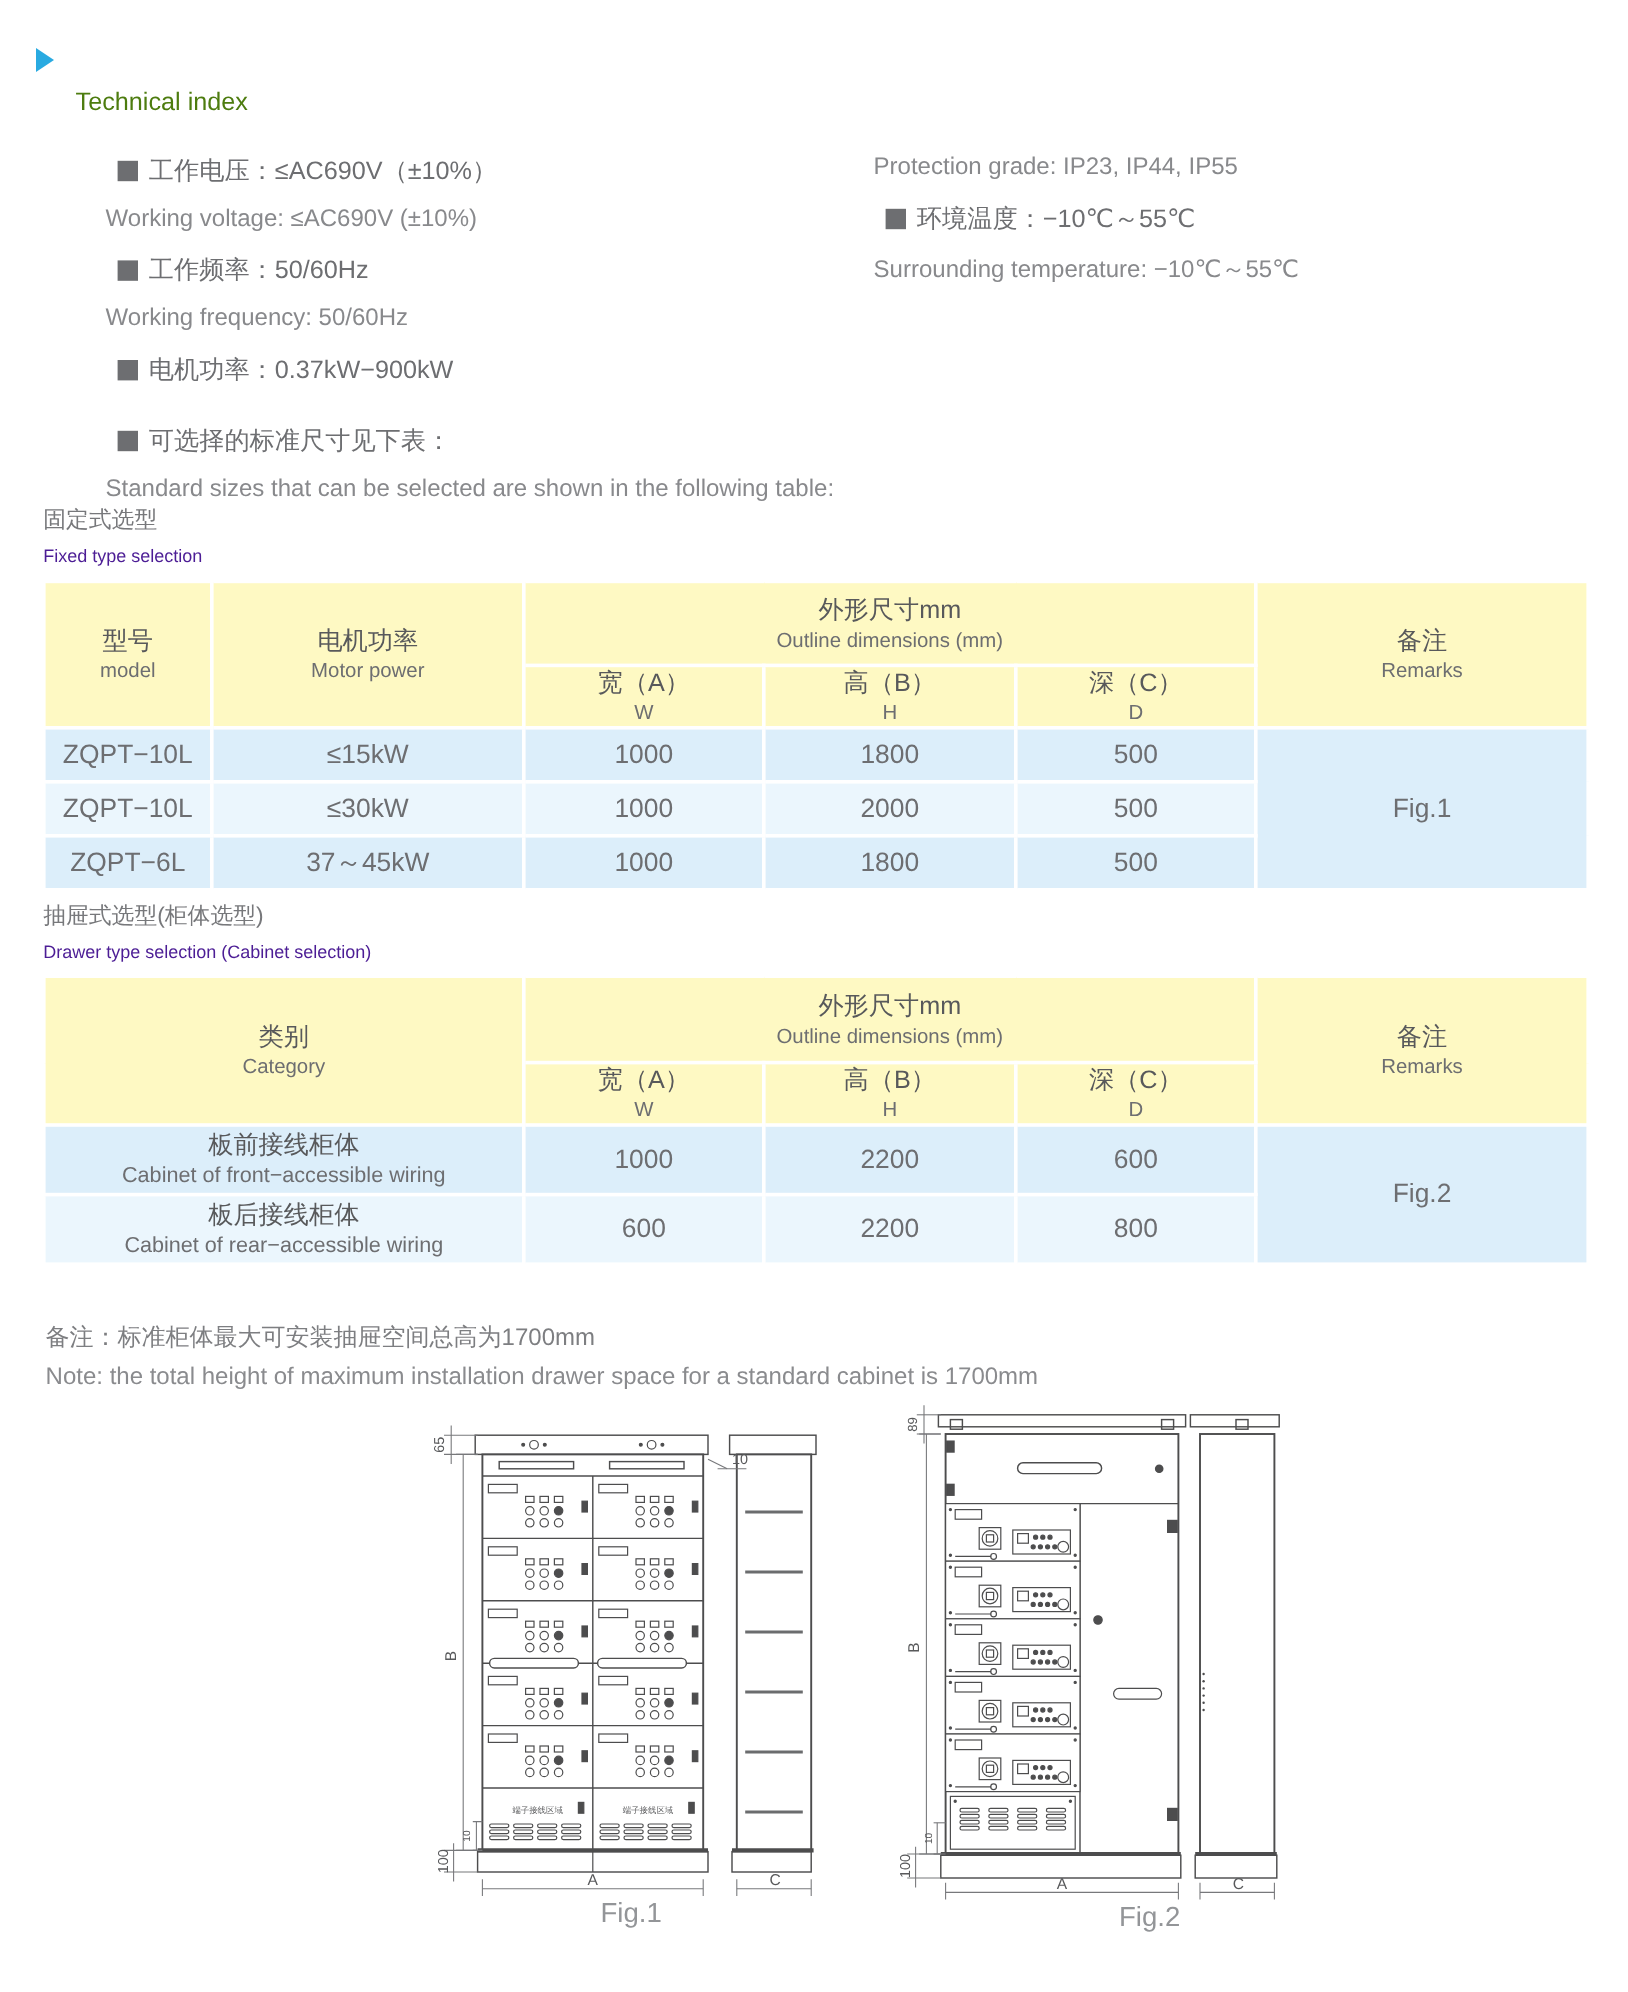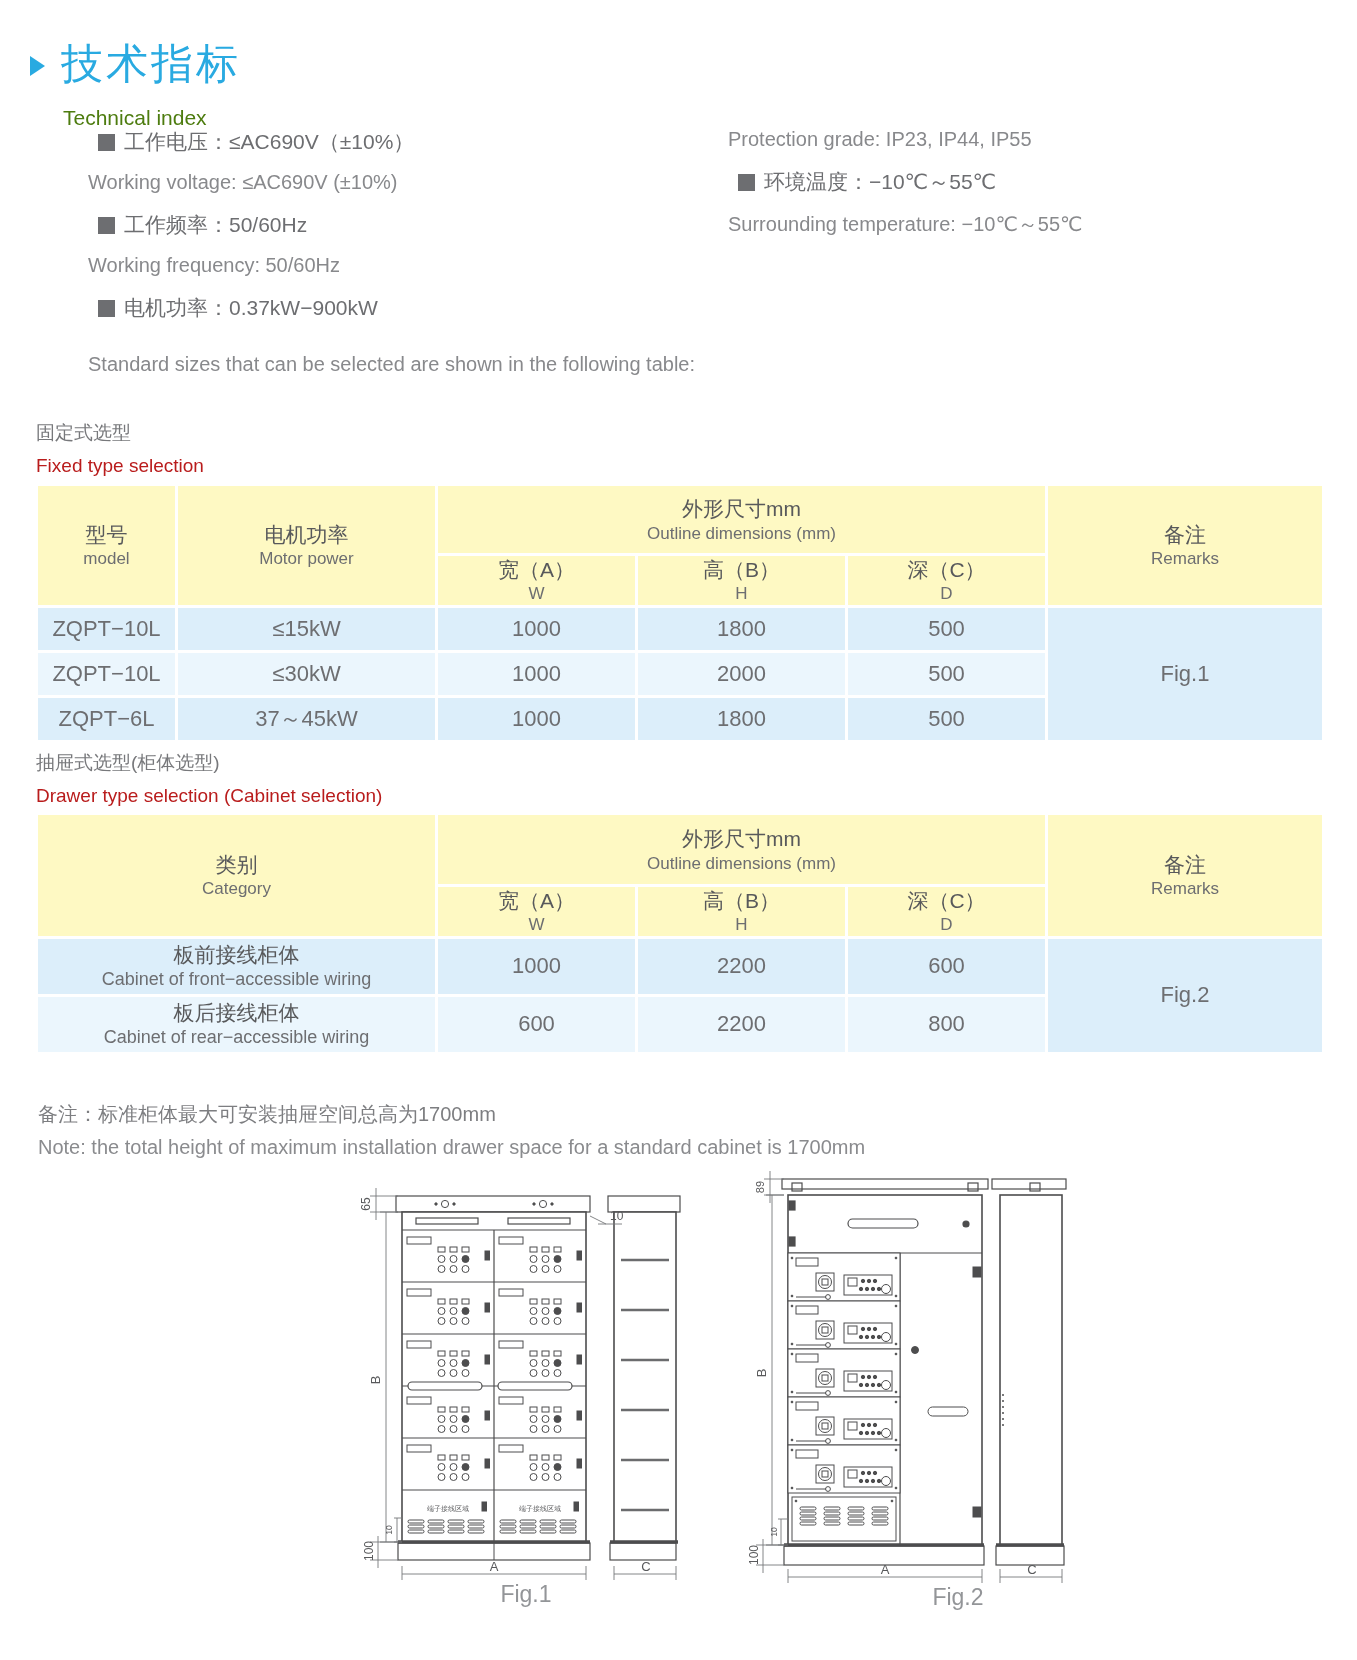--- a/index.html
+++ b/index.html
@@ -19,21 +19,21 @@
   .spec-col.left{left:62px;top:128px;}
   .spec-col.right{left:702px;top:128px;}
   .spec-item{margin-bottom:17px;}
   .spec-zh{font-size:21px;color:#6d6e71;margin-bottom:15px;display:flex;align-items:center;padding-left:36px;}
   .bullet-sq{display:inline-block;width:17px;height:17px;background:#6d6e71;margin-right:9px;flex:0 0 auto;}
   .spec-en{font-size:20px;color:#88898c;margin-left:26px;}
   .intro-block{position:absolute;left:62px;top:353px;}
   
   .section-label{position:absolute;left:36px;}
   .section-zh{font-size:19px;color:#77787b;margin-bottom:9px;}
-  .section-en{font-size:19px;color:#b91c1c;}
+  .section-en{font-size:15px;color:#4c1d95;}
   
   table.spec-table{position:absolute;left:35px;border-collapse:collapse;table-layout:fixed;}
   table.spec-table td{border:3px solid #ffffff;text-align:center;vertical-align:middle;padding:0;}
   td.hd{background:#fef9c3;}
   .c-zh{font-size:21px;color:#58595b;line-height:1.3;}
   .c-en{font-size:17px;color:#6d6e71;line-height:1.25;}
   .c-en2{font-size:18px;color:#6d6e71;line-height:1.3;}
   .val{font-size:22px;color:#6d6e71;}
   tr.r-odd td{background:#dceefa;}
   tr.r-even td{background:#ebf6fd;}
@@ -49,21 +49,20 @@
   svg{display:block;}
   svg text{font-family:"Liberation Sans","DejaVu Sans",sans-serif;fill:#58595b;}
   .cap{font-size:23px;fill:#939598;}
 </style>
 </head>
 <body>
 
 <div class="hdr-block">
   <div class="hdr-row">
     <span class="hdr-arrow"></span>
-    <span class="hdr-title">技术指标</span>
   </div>
   <div class="hdr-sub">Technical index</div>
 </div>
 
 <div class="spec-col left">
   <div class="spec-item">
     <div class="spec-zh">
         <span class="bullet-sq"></span>
         <span>工作电压：≤AC690V（±10%）</span>
       </div>
@@ -91,20 +90,24 @@
   <div class="spec-item">
     <div class="spec-zh">
         <span class="bullet-sq"></span>
         <span>环境温度：−10℃～55℃</span>
       </div>
     <div class="spec-en">Surrounding temperature: −10℃～55℃</div>
   </div>
 </div>
 
 <div class="intro-block">
+  <div class="spec-zh">
+      <span class="bullet-sq"></span>
+      <span>可选择的标准尺寸见下表：</span>
+    </div>
   <div class="spec-en">Standard sizes that can be selected are shown in the following table:</div>
 </div>
 
 <div class="section-label" style="top:420px;">
   <div class="section-zh">固定式选型</div>
   <div class="section-en">Fixed type selection</div>
 </div>
 
 <table class="spec-table" style="top:483px;width:1287px;">
   <colgroup>

